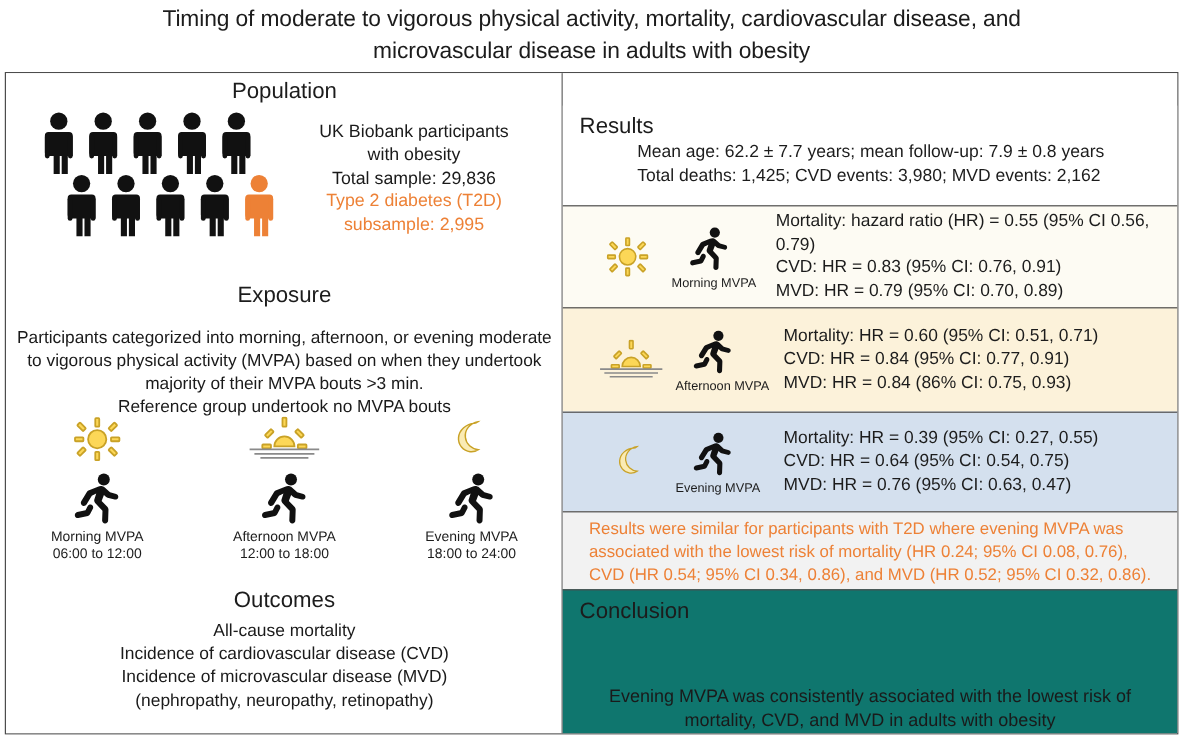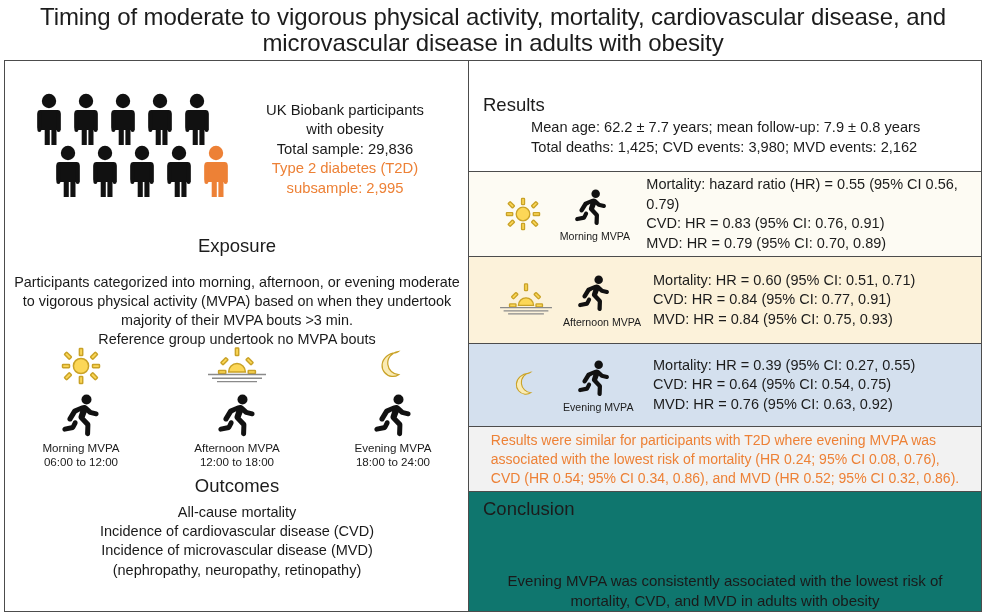--- a/index.html
+++ b/index.html
@@ -7,21 +7,21 @@
     width:986px;height:616px;overflow:hidden;
     font-family:"Liberation Sans","DejaVu Sans",sans-serif;
     color:#1a1a1a;
     -webkit-font-smoothing:antialiased;
   }
   .page{position:relative;width:986px;height:616px;}
 
   
   .title{
     position:absolute;left:0;top:4px;width:986px;
-    text-align:center;font-size:24px;line-height:26px;
+    text-align:center;font-size:19px;line-height:26px;
     color:#1c1c1c;letter-spacing:-0.1px;
   }
   .title .l2{display:block;}
 
   
   .frame{
     position:absolute;left:4px;top:60px;width:978px;height:552px;
     border:1.3px solid #4c4c4c;box-sizing:border-box;
     display:flex;
   }
@@ -58,21 +58,21 @@
 
   .mvpa-row{
     position:absolute;left:0;top:284px;width:464px;
     display:flex;justify-content:center;gap:44px;
   }
   .mvpa-item{width:112px;text-align:center;}
   .mvpa-icon{height:40px;display:flex;align-items:flex-end;justify-content:center;}
   .mvpa-run{height:44px;display:flex;align-items:flex-end;justify-content:center;margin-top:8px;}
   .mvpa-label{font-size:11.6px;line-height:14.4px;margin-top:4px;color:#1c1c1c;}
 
-  .outcomes-wrap{position:absolute;left:0;top:414px;width:464px;}
+  .outcomes-wrap{position:absolute;left:0;top:428px;width:464px;}
   .outcomes-wrap .sec-head{margin-bottom:6px;}
   .out-body{font-size:14.5px;line-height:19.2px;text-align:center;}
 
   
   .band{box-sizing:border-box;position:relative;}
   .band + .band{border-top:1.2px solid #4c4c4c;}
   .band-head{
     font-size:18.5px;color:#1c1c1c;padding:6px 0 0 14px;
   }
   .band-sub{
@@ -112,20 +112,23 @@
   <div class="title">
     <span>Timing of moderate to vigorous physical activity, mortality, cardiovascular disease, and</span>
     <span class="l2">microvascular disease in adults with obesity</span>
   </div>
 
   <div class="frame">
 
     <div class="left-col">
 
       <div class="pop-wrap">
+        <div style="position:absolute;left:0;top:-24px;width:464px;">
+          <div class="sec-head">Population</div>
+        </div>
         <div class="people">
           <svg width="200" height="104" viewBox="0 0 200 104">
             <g fill="#111111">
 
               <g>
                 <circle cx="16" cy="8" r="7.2"></circle>
                   <path d="M7.4 17h17.2a3 3 0 0 1 3 3v17h-4.1v15h-5.1V37h-1.6v15h-5.1V37H7.4a3 3 0 0 1-3-3V20a3 3 0 0 1 3-3z"></path>
                   <rect x="4.4" y="19" width="4" height="20" rx="2"></rect>
                   <rect x="23.6" y="19" width="4" height="20" rx="2"></rect>
               </g>
@@ -377,21 +380,21 @@
                 <path d="M20.6 12.6c1.9-1.1 4.2-.8 5.7.6l4.4 4.1 5.1 1.3c1.3.3 2 1.6 1.7 2.9s-1.6 2-2.9 1.7l-6-1.5a3 3 0 0 1-1.4-.8l-1.6-1.5-1.9 5 4.9 5.2c.5.6.8 1.3.8 2.1l-.3 9.1c0 1.4-1.2 2.5-2.6 2.4s-2.5-1.2-2.4-2.6l.3-7.9-6.1-6.5c-.7-.8-1-1.9-.7-2.9l1.6-5-3.7 1.9-4.4 7.2c-.7 1.2-2.3 1.6-3.5.8s-1.6-2.3-.9-3.5l4.8-7.9c.3-.5.7-.9 1.2-1.1l7.9-3.1z"></path>
                 <path d="M15.3 27.6c1.2.6 1.7 2.1 1.1 3.3l-2.4 4.7a2.5 2.5 0 0 1-1.7 1.3l-8 1.7c-1.3.3-2.7-.6-2.9-1.9s.6-2.7 2-3l6.9-1.5 1.7-3.4c.6-1.3 2.1-1.8 3.3-1.2z"></path>
               </svg>
             </div>
             <div class="cap">Afternoon MVPA</div>
           </div>
         </div>
         <div class="band-stats">
           <div>Mortality: HR = 0.60 (95% CI: 0.51, 0.71)</div>
           <div>CVD: HR =  0.84 (95% CI: 0.77, 0.91)</div>
-          <div>MVD: HR = 0.84 (95% CI: 0.75, 0.93)</div>
+          <div>MVD: HR = 0.84 (86% CI: 0.75, 0.93)</div>
         </div>
       </div>
 
       <div class="band mvpa-band band-evening">
         <div class="band-icons">
           <div class="band-ic-cell">
             <div class="ic">
               <svg width="30" height="34" viewBox="0 0 34 38">
                 <path d="M22.4 4.5c-6.6 1-11.3 6.6-10.6 12.9.6 5.6 5.2 9.9 10.8 10.3-1.9 1.3-4.3 2-6.9 1.7C10 28.7 5.6 23.6 6.1 17.7 6.6 11.4 12.6 6 19.3 5.8c1.1 0 2.1-.5 3.1-1.3z" fill="#FAEBB4" stroke="#C9A227" stroke-width="1.2"></path>
               </svg>
@@ -404,21 +407,21 @@
                 <path d="M20.6 12.6c1.9-1.1 4.2-.8 5.7.6l4.4 4.1 5.1 1.3c1.3.3 2 1.6 1.7 2.9s-1.6 2-2.9 1.7l-6-1.5a3 3 0 0 1-1.4-.8l-1.6-1.5-1.9 5 4.9 5.2c.5.6.8 1.3.8 2.1l-.3 9.1c0 1.4-1.2 2.5-2.6 2.4s-2.5-1.2-2.4-2.6l.3-7.9-6.1-6.5c-.7-.8-1-1.9-.7-2.9l1.6-5-3.7 1.9-4.4 7.2c-.7 1.2-2.3 1.6-3.5.8s-1.6-2.3-.9-3.5l4.8-7.9c.3-.5.7-.9 1.2-1.1l7.9-3.1z"></path>
                 <path d="M15.3 27.6c1.2.6 1.7 2.1 1.1 3.3l-2.4 4.7a2.5 2.5 0 0 1-1.7 1.3l-8 1.7c-1.3.3-2.7-.6-2.9-1.9s.6-2.7 2-3l6.9-1.5 1.7-3.4c.6-1.3 2.1-1.8 3.3-1.2z"></path>
               </svg>
             </div>
             <div class="cap">Evening MVPA</div>
           </div>
         </div>
         <div class="band-stats">
           <div>Mortality: HR = 0.39 (95% CI: 0.27, 0.55)</div>
           <div>CVD: HR = 0.64 (95% CI: 0.54, 0.75)</div>
-          <div>MVD: HR = 0.76 (95% CI: 0.63, 0.92)</div>
+          <div>MVD: HR = 0.76 (95% CI: 0.63, 0.47)</div>
         </div>
       </div>
 
       <div class="band band-t2d">
         <div class="t2d-text">
           <div>Results were similar for participants with T2D where evening MVPA was</div>
           <div>associated with the lowest risk of mortality (HR 0.24; 95% CI 0.08, 0.76),</div>
           <div>CVD (HR 0.54; 95% CI 0.34, 0.86), and MVD (HR 0.52; 95% CI 0.32, 0.86).</div>
         </div>
       </div>

